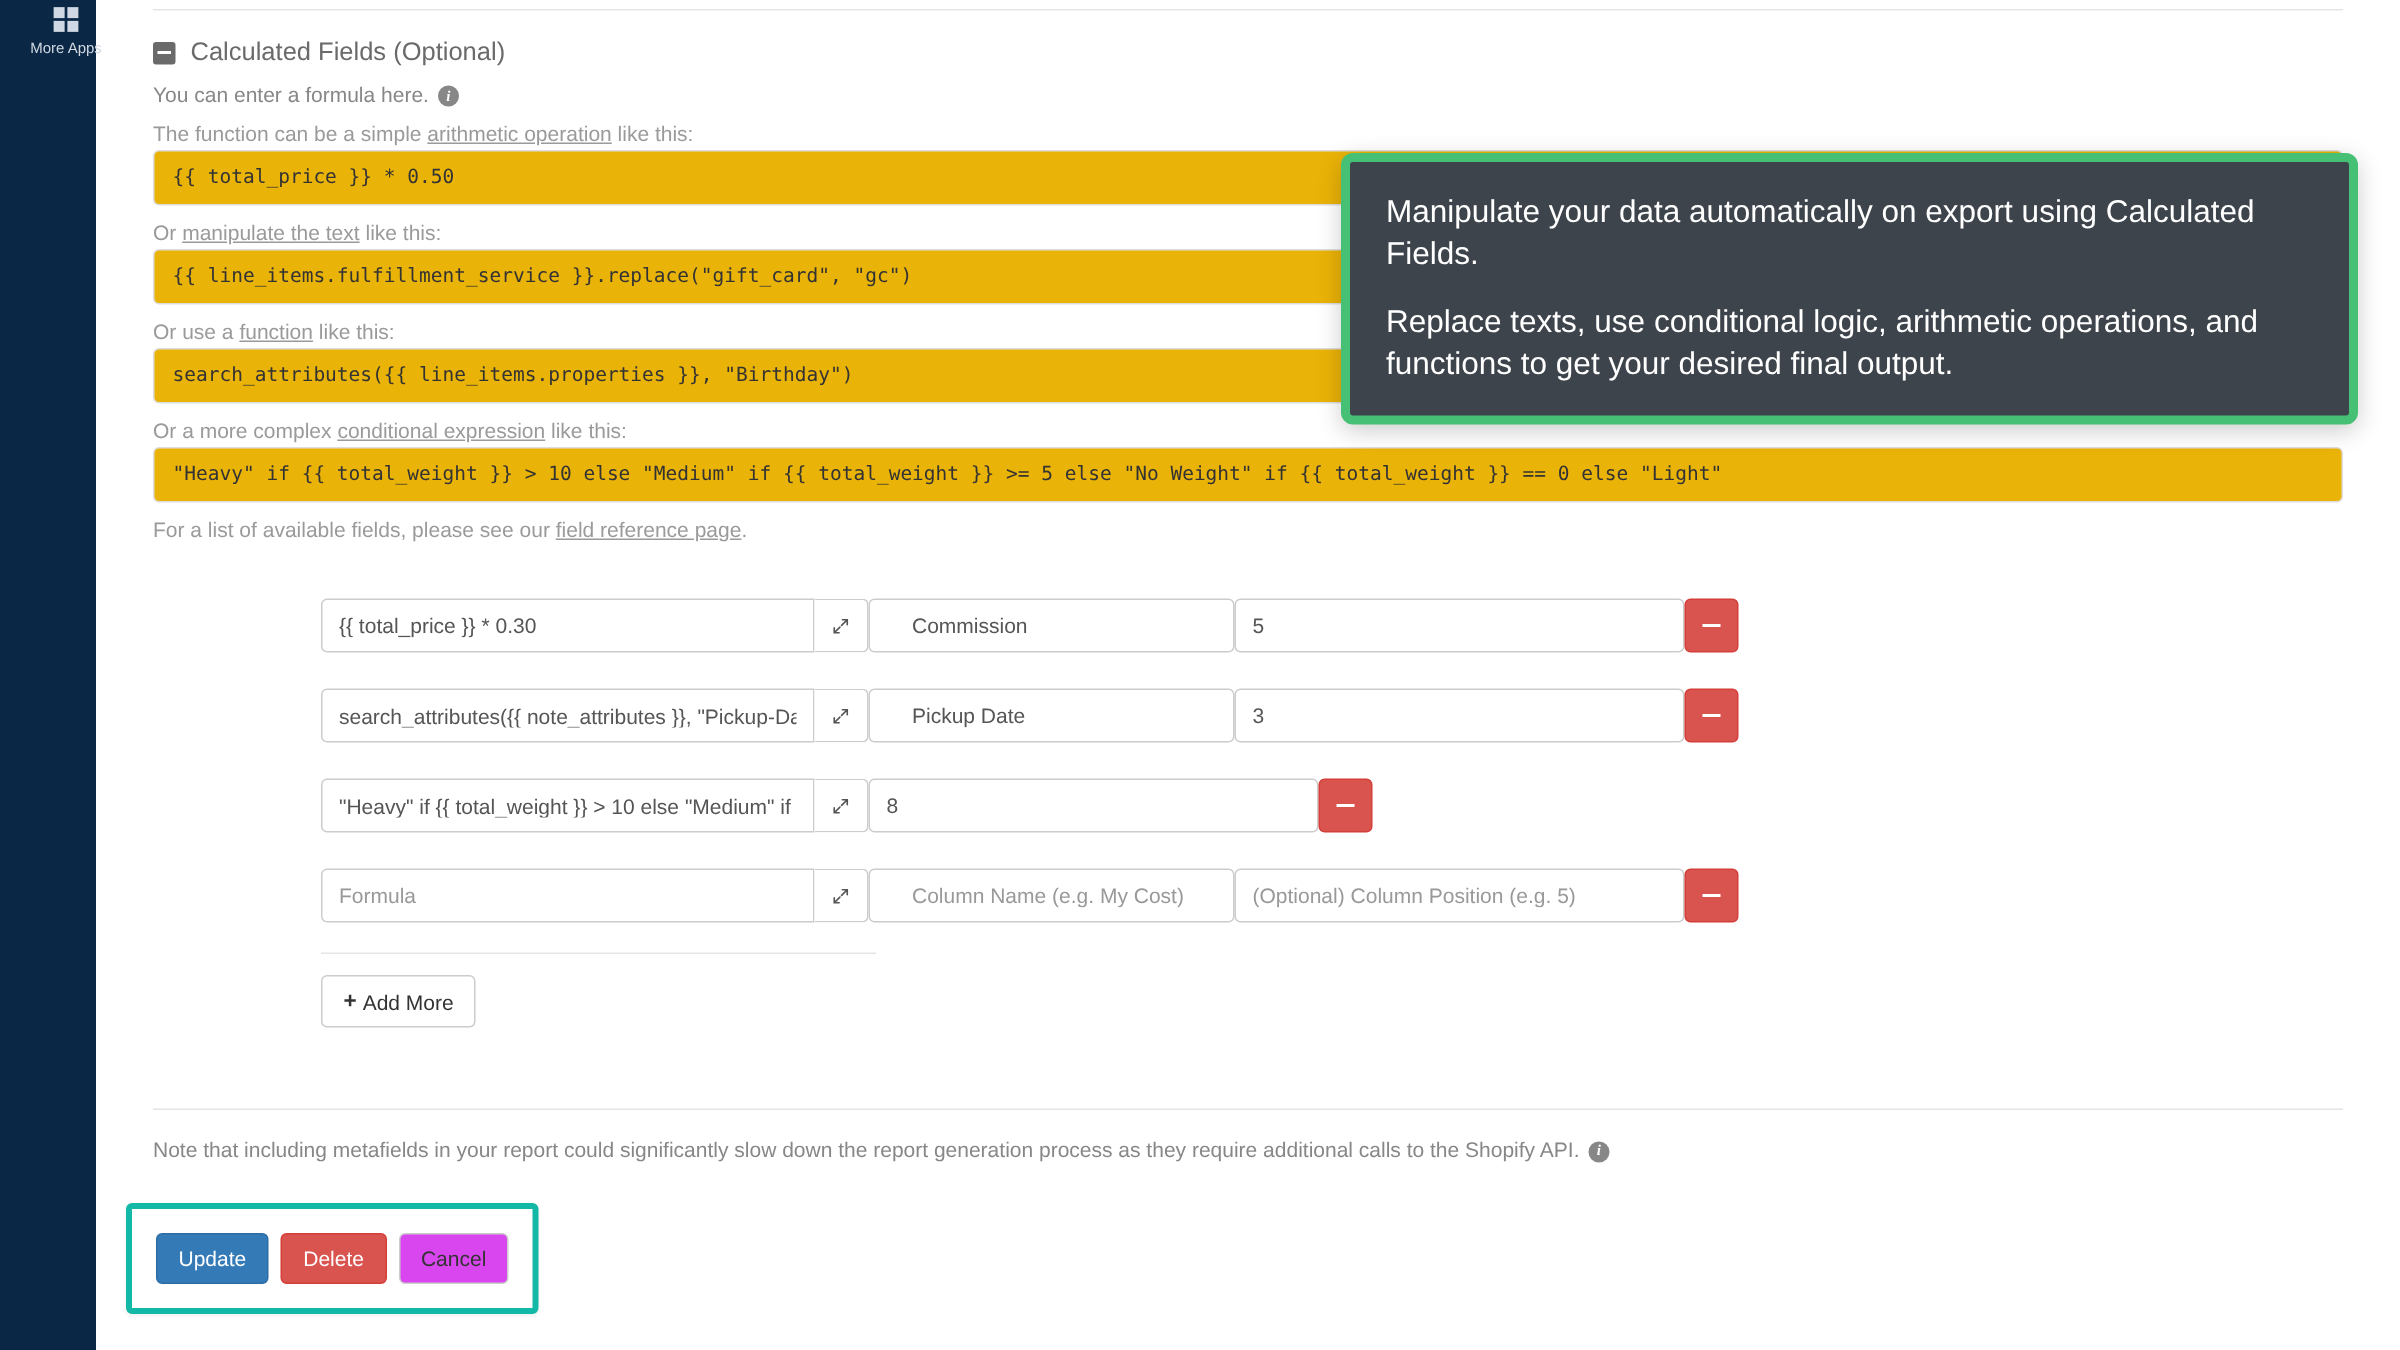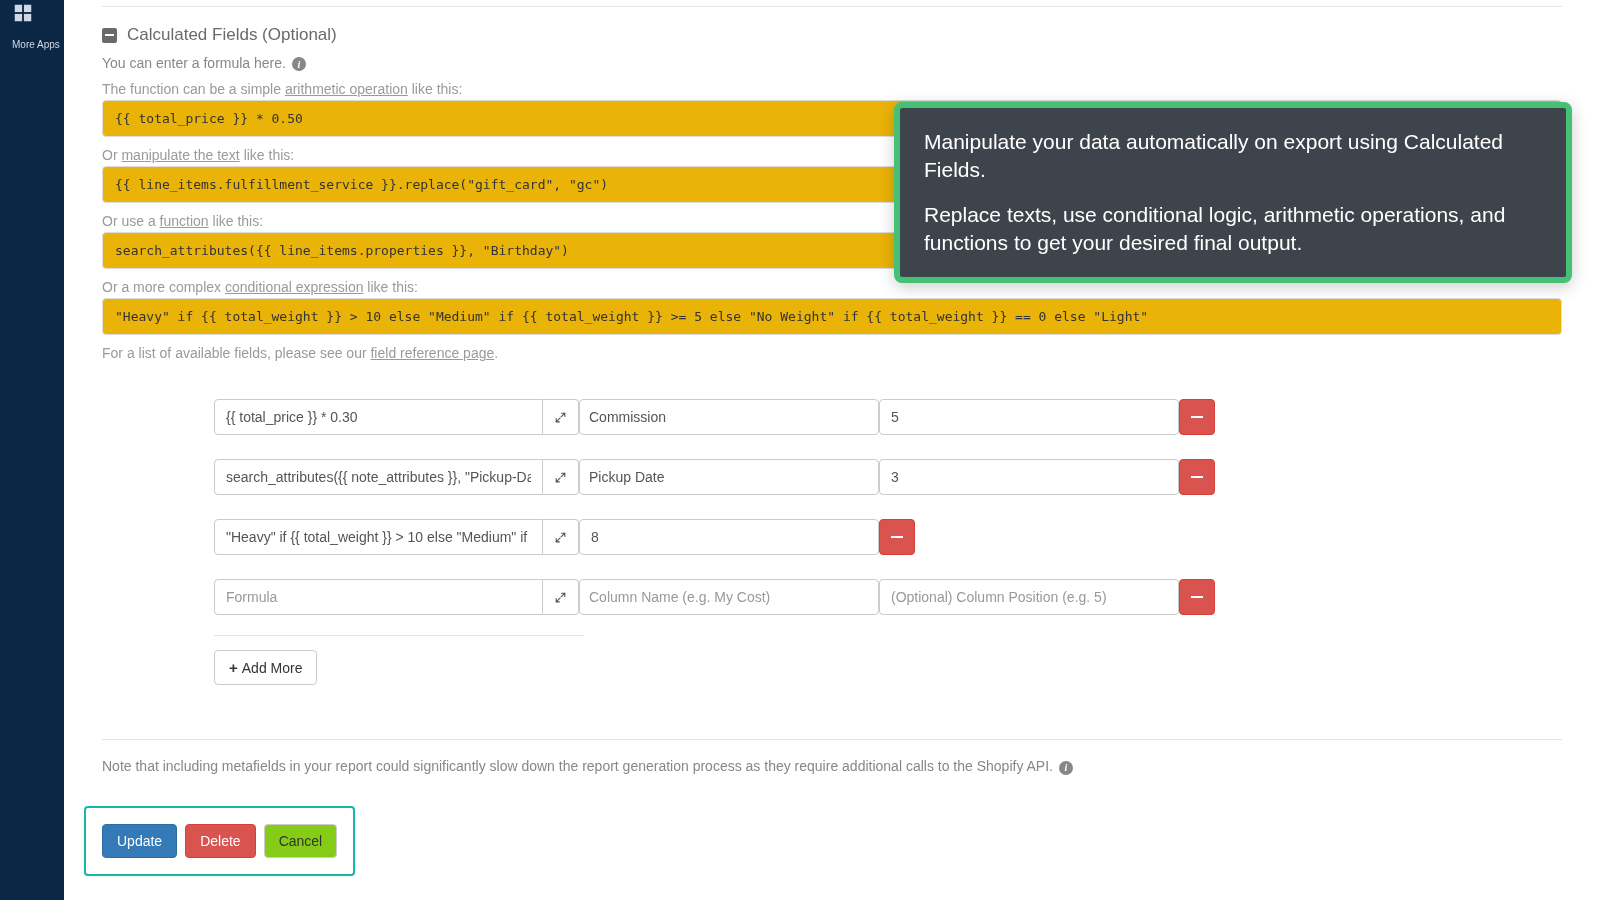--- a/index.html
+++ b/index.html
@@ -1,19 +1,19 @@
 <!DOCTYPE html>
 <html><head>
 <meta charset="utf-8">
 <style>
 * { box-sizing: border-box; margin: 0; padding: 0; }
 body { font-family: -apple-system, BlinkMacSystemFont, "Segoe UI", Helvetica, Arial, sans-serif; font-size: 14px; color: #333; background: #fff; }
 .layout { display: flex; min-height: 100vh; }
 .sidebar { width: 64px; background: #0a2846; color: #fff; display: flex; flex-direction: column; align-items: center; padding-top: 0; }
-.sidebar-item { display: flex; flex-direction: column; align-items: flex-start; gap: 15px; font-size: 10px; color: #d0d8e0; padding: 2px 0 8px; cursor: pointer; width: 100%; margin-left: 24px; }
+.sidebar-item { display: flex; flex-direction: column; align-items: center; gap: 3px; font-size: 10px; color: #d0d8e0; padding: 2px 0 8px; cursor: pointer; width: 100%; margin-left: 24px; }
 .sidebar-item svg { width: 22px; height: 22px; }
 .main { flex: 1; padding: 0 38px 40px 38px; position: relative; }
 .section-divider { border-top: 1px solid #e5e5e5; margin-top: 6px; margin-bottom: 18px; }
 .section-header { display: flex; align-items: center; gap: 10px; font-size: 17px; color: #6a6a6a; margin-bottom: 10px; font-weight: 400; }
 .collapse-icon { width: 15px; height: 15px; background: #6a6a6a; border-radius: 2px; display: flex; align-items: center; justify-content: center; }
 .collapse-icon::before { content: ""; width: 9px; height: 2px; background: #fff; }
 .hint { color: #878787; font-size: 14px; margin-bottom: 4px; }
 .info-icon { display: inline-flex; width: 14px; height: 14px; border-radius: 50%; background: #878787; color: #fff; align-items: center; justify-content: center; font-size: 10px; font-weight: bold; font-style: normal; vertical-align: middle; margin-left: 2px; }
 .info-icon::before { content: "i"; font-family: Georgia, serif; font-style: italic;}
 .example-label { color: #9a9a9a; font-size: 14px; margin: 10px 0 3px; }
@@ -21,36 +21,36 @@
 .code-box { background: #eab308; border: 1px solid #ddd; border-radius: 4px; padding: 10px 12px; font-family: Menlo, Consolas, monospace; font-size: 13px; color: #333; white-space: nowrap; overflow: hidden; }
 .ref-line { color: #9a9a9a; font-size: 14px; margin-top: 10px; }
 .ref-line a { color: #9a9a9a; text-decoration: underline; }
 .fields-area { margin: 38px 0 20px 112px; max-width: 1090px; }
 .field-row { display: flex; margin-bottom: 24px; align-items: center; }
 .formula-group { display: flex; width: 365px; }
 .formula-input { flex: 1; border: 1px solid #ccc; border-radius: 4px 0 0 4px; padding: 8px 11px; font-size: 14px; color: #555; height: 36px; outline: none; }
 .formula-input::placeholder { color: #999; }
 .expand-btn { width: 36px; border: 1px solid #ccc; border-left: none; border-radius: 0 4px 4px 0; background: #fff; display: flex; align-items: center; justify-content: center; cursor: pointer; }
 .expand-btn svg { width: 13px; height: 13px; }
-.name-input { width: 300px; border: 1px solid #ccc; border-radius: 4px; padding: 8px 9px; font-size: 14px; color: #555; height: 36px; outline: none; }
+.name-input { width: 244px; border: 1px solid #ccc; border-radius: 4px; padding: 8px 28px; font-size: 14px; color: #555; height: 36px; outline: none; }
 .name-input::placeholder { color: #999; }
 .pos-input { width: 300px; border: 1px solid #ccc; border-radius: 4px; padding: 8px 11px; font-size: 14px; color: #555; height: 36px; outline: none; }
 .pos-input::placeholder { color: #999; }
 .remove-btn { width: 36px; height: 36px; background: #d9534f; border: 1px solid #d43f3a; border-radius: 4px; color: #fff; display: flex; align-items: center; justify-content: center; cursor: pointer; font-size: 18px; font-weight: bold; }
 .remove-btn::before { content: ""; width: 12px; height: 2px; background: #fff; }
 .add-more-divider { border-top: 1px solid #e5e5e5; margin: -4px 0 14px; width: 370px;}
 .add-more-btn { border: 1px solid #ccc; background: #fff; border-radius: 4px; padding: 8px 14px; font-size: 14px; color: #333; cursor: pointer; display: inline-flex; align-items: center; gap: 4px; }
 .add-more-btn .plus { font-weight: bold; font-size: 15px; }
 .footer-divider { border-top: 1px solid #e5e5e5; margin-top: 54px; margin-bottom: 18px; }
 .footer-note { color: #878787; font-size: 14px; }
-.action-bar { position: fixed; left: 84px; bottom: 24px; background: #fff; border: 2px solid #14b8a6; border-radius: 4px; padding: 16px 16px; display: flex; gap: 8px; box-shadow: 0 1px 3px rgba(0,0,0,0.06); }
+.action-bar { position: fixed; left: 84px; bottom: 24px; background: #fff; border: 4px solid #14b8a6; border-radius: 4px; padding: 16px 16px; display: flex; gap: 8px; box-shadow: 0 1px 3px rgba(0,0,0,0.06); }
 .btn { border-radius: 4px; padding: 8px 14px; font-size: 14px; cursor: pointer; border: 1px solid transparent; }
 .btn-primary { background: #337ab7; color: #fff; border-color: #2e6da4; }
 .btn-danger { background: #d9534f; color: #fff; border-color: #d43f3a; }
-.btn-default { background: #84cc16; color: #333; border-color: #ccc; }
+.btn-default { background: #d946ef; color: #333; border-color: #ccc; }
 .tooltip-box { position: absolute; top: 102px; right: 28px; width: 678px; background: #3e444c; color: #fff; border: 6px solid #45c075; border-radius: 8px; padding: 20px 24px; font-size: 21px; line-height: 1.35; font-weight: 400; box-shadow: 0 4px 16px rgba(0,0,0,0.2); }
 .tooltip-box p { margin-bottom: 16px; }
 .tooltip-box p:last-child { margin-bottom: 0; }
 </style>
 </head>
 <body>
 
 <div class="layout">
   <div class="sidebar">
     <div class="sidebar-item">

